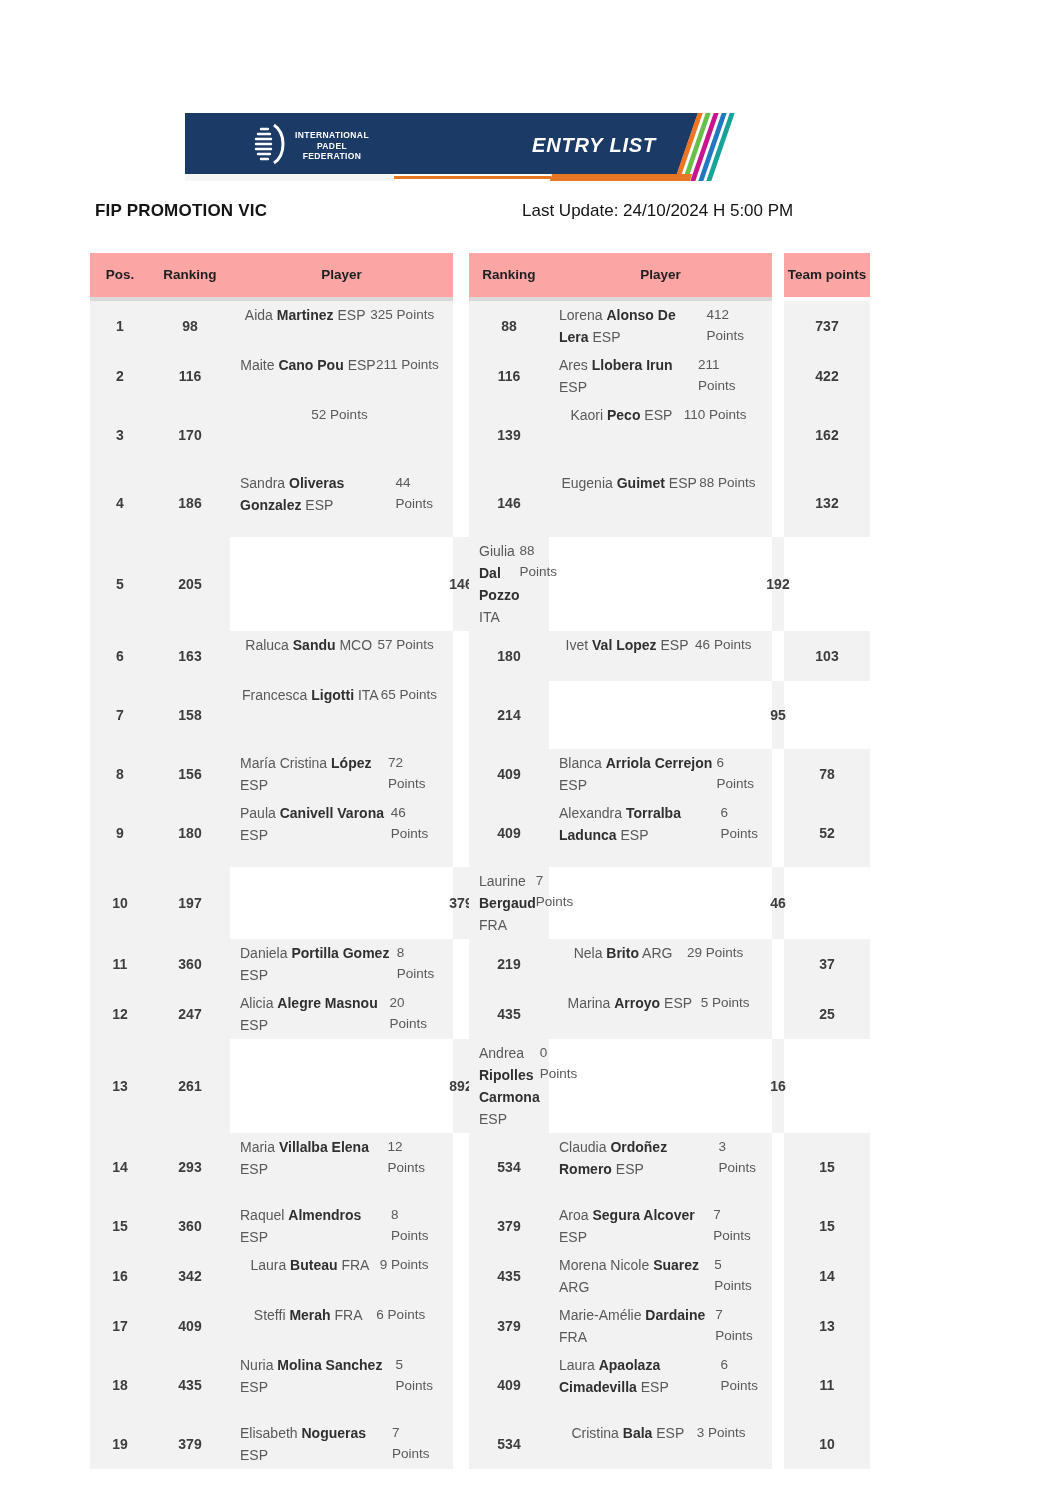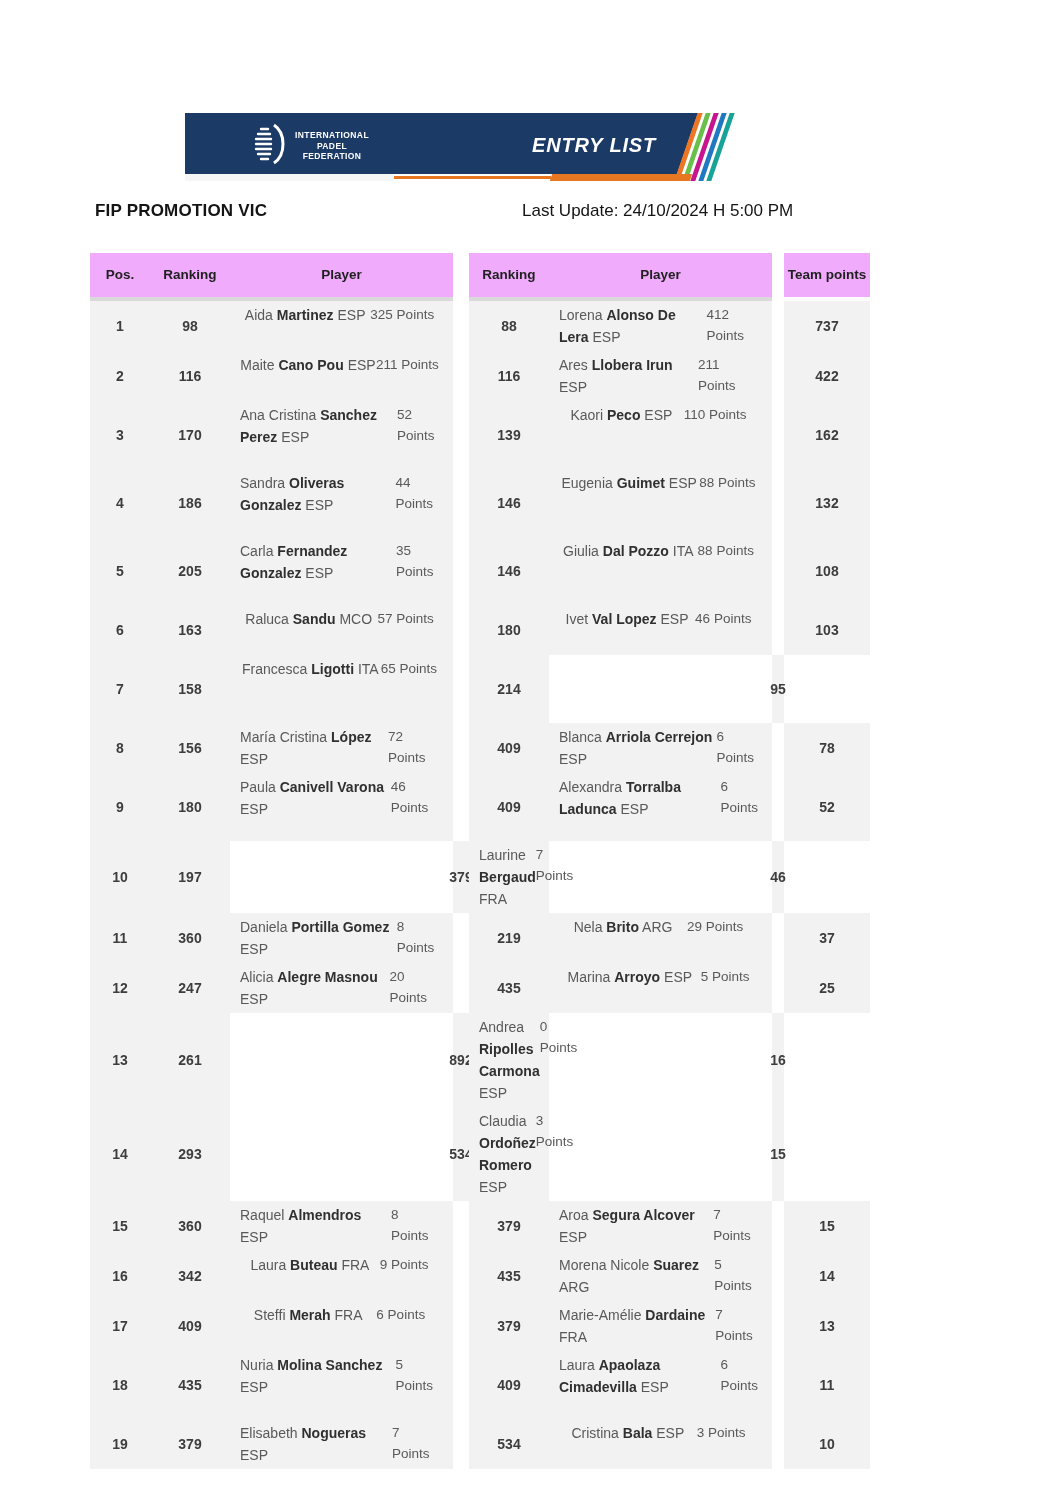--- a/index.html
+++ b/index.html
@@ -40,21 +40,21 @@
   .event-title { position:absolute; left:95px;  top:201px; font-size:17px; font-weight:bold; color:#141414; letter-spacing:0.2px; }
   .last-update { position:absolute; left:522px; top:201px; font-size:17px; color:#141414; }
 
   
   .entry-table { position:absolute; left:90px; top:253px; width:780px; }
   .grid-row { display:grid; grid-template-columns:60px 80px 223px 16px 80px 223px 12px 86px; }
   .header-row { min-height:44px; }
   .hcell {
     display:flex; align-items:center; justify-content:center; text-align:center;
     font-size:13.5px; font-weight:bold; color:#1f1f1f; line-height:16px;
-    background:#f0abfc;
+    background:#fca5a5;
   }
   .sep-row { height:4px; }
   .sep-left  { grid-column:1 / 4; background:#d9d9d9; }
   .sep-right { grid-column:5 / 7; background:#d9d9d9; }
 
   .row { min-height:50px; }
   .row.tall { min-height:68px; }
   .cell { background:#f2f2f2; }
   .cell.num {
     display:flex; align-items:center; justify-content:center;
@@ -182,25 +182,20 @@
       <div class="ppoints">211 Points</div>
     </div>
     <div class="gutter"></div>
     <div class="cell num">422</div>
   </div>
 
   <div class="grid-row row tall">
     <div class="cell num">3</div>
     <div class="cell num">170</div>
     <div class="cell player">
-      <div class="pname">
-        <span>Ana Cristina</span>
-        <b>Sanchez Perez</b>
-        <span>ESP</span>
-      </div>
       <div class="ppoints">52 Points</div>
     </div>
     <div class="gutter"></div>
     <div class="cell num">139</div>
     <div class="cell player">
       <div class="pname">
         <span>Kaori</span>
         <b>Peco</b>
         <span>ESP</span>
       </div>
@@ -231,40 +226,32 @@
       </div>
       <div class="ppoints">88 Points</div>
     </div>
     <div class="gutter"></div>
     <div class="cell num">132</div>
   </div>
 
   <div class="grid-row row tall">
     <div class="cell num">5</div>
     <div class="cell num">205</div>
-    <div class="cell player">
-      <div class="pname">
-        <span>Carla</span>
-        <b>Fernandez Gonzalez</b>
-        <span>ESP</span>
-      </div>
-      <div class="ppoints">35 Points</div>
-    </div>
     <div class="gutter"></div>
     <div class="cell num">146</div>
     <div class="cell player">
       <div class="pname">
         <span>Giulia</span>
         <b>Dal Pozzo</b>
         <span>ITA</span>
       </div>
       <div class="ppoints">88 Points</div>
     </div>
     <div class="gutter"></div>
-    <div class="cell num">108</div>
+    <div class="cell num">192</div>
   </div>
 
   <div class="grid-row row">
     <div class="cell num">6</div>
     <div class="cell num">163</div>
     <div class="cell player">
       <div class="pname">
         <span>Raluca</span>
         <b>Sandu</b>
         <span>MCO</span>
@@ -432,20 +419,28 @@
       </div>
       <div class="ppoints">0 Points</div>
     </div>
     <div class="gutter"></div>
     <div class="cell num">16</div>
   </div>
 
   <div class="grid-row row tall">
     <div class="cell num">14</div>
     <div class="cell num">293</div>
+    <div class="cell player">
+      <div class="pname">
+        <span>Maria</span>
+        <b>Villalba Elena</b>
+        <span>ESP</span>
+      </div>
+      <div class="ppoints">12 Points</div>
+    </div>
     <div class="gutter"></div>
     <div class="cell num">534</div>
     <div class="cell player">
       <div class="pname">
         <span>Claudia</span>
         <b>Ordoñez Romero</b>
         <span>ESP</span>
       </div>
       <div class="ppoints">3 Points</div>
     </div>

